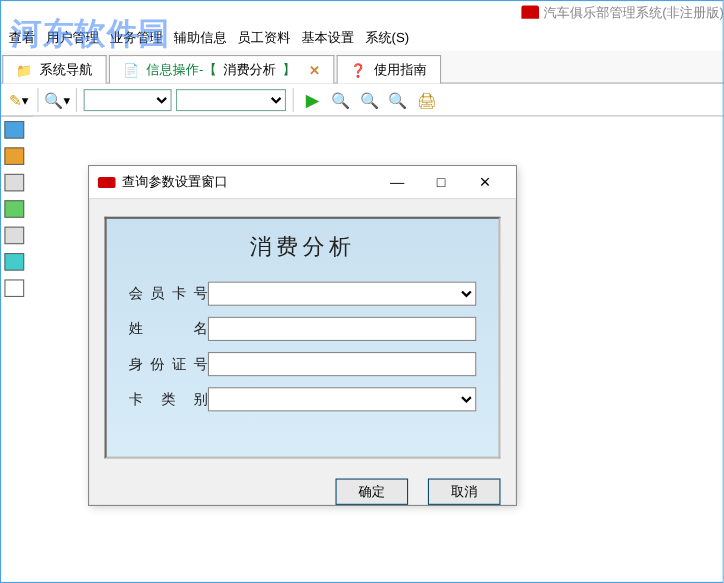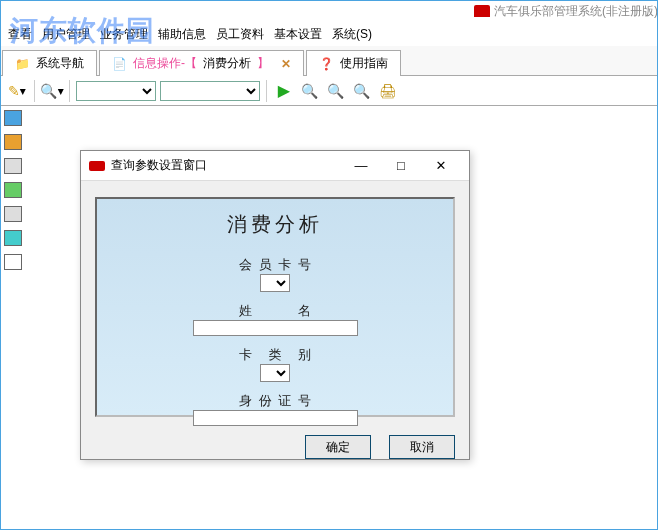--- a/index.html
+++ b/index.html
@@ -9,21 +9,21 @@
 .titlebar .app-icon { width: 16px; height: 12px; background: #c00; border-radius: 2px 2px 0 0; position: relative; margin-right: 4px; }
 .watermark { position: absolute; top: 12px; left: 10px; font-size: 28px; font-weight: bold; color: #3b82f6; opacity: 0.55; z-index: 500; letter-spacing: 1px; text-align: right; }
 
 .menubar { height: 24px; display: flex; align-items: center; padding-left: 8px; gap: 10px; background: #fff; }
 .menubar .mi { cursor: default; }
 
 .tabsbar { height: 30px; background: #f8f8f8; border-bottom: 1px solid #a9a9a9; display: flex; align-items: flex-end; }
 .tabsbar .tab { height: 26px; border: 1px solid #a9a9a9; border-bottom: none; background: #fff; display: flex; align-items: center; padding: 0 12px; margin-left: 2px; gap: 6px; position: relative; top: 1px; }
 .tabsbar .tab.active { background: #fff; }
 .tabsbar .tab .x { margin-left: 6px; color: #c83; font-weight: bold; }
-.tab-bracket { color: #ec4899; }
+.tab-bracket { color: #15803d; }
 
 .toolbar { height: 30px; border-bottom: 1px solid #a9a9a9; display: flex; align-items: center; padding: 0 6px; gap: 4px; }
 .toolbar .sep { width: 1px; height: 22px; background: #ccc; margin: 0 2px; }
 .toolbar .tbtn { width: 22px; height: 22px; display: flex; align-items: center; justify-content: center; }
 .toolbar select, .toolbar .combo { height: 20px; border: 1px solid #7a9; background: #fff; }
 .toolbar .combo { width: 80px; }
 .toolbar .combo2 { width: 100px; }
 .pencil { color: #d4a017; font-size: 14px; }
 .mag { color: #1a6e99; font-size: 14px; }
 .play { color: #2a2; font-size: 16px; }
@@ -41,21 +41,21 @@
 .workspace { position: absolute; left: 30px; top: 106px; right: 0; bottom: 0; background: #fff; }
 
 .dialog { position: absolute; left: 80px; top: 150px; width: 390px; height: 310px; background: #f0f0f0; border: 1px solid #888; box-shadow: 2px 2px 8px rgba(0,0,0,0.2); }
 .dlg-title { height: 30px; background: #fff; display: flex; align-items: center; padding: 0 8px; border-bottom: 1px solid #ddd; }
 .dlg-title .car-icon { width: 16px; height: 10px; background:#c00; border-radius:2px; margin-right:6px; }
 .dlg-title .spacer { flex: 1; }
 .dlg-title .winbtn { width: 40px; height: 28px; display: flex; align-items:center; justify-content:center; font-size: 13px; }
 .dlg-body { padding: 16px 14px 8px 14px; }
 .panel { border: 2px inset #bbb; background: linear-gradient(#c8e0f0,#d8ecf8); height: 220px; padding: 12px 20px; }
 .panel h2 { text-align: center; font-size: 20px; font-weight: normal; margin-bottom: 18px; letter-spacing: 4px; color: #222; }
-.frow { display: flex; align-items: center; margin-bottom: 10px; flex-direction: column; }
+.frow { display: flex; align-items: center; margin-bottom: 10px; }
 .frow label { width: 72px; text-align: justify; text-align-last: justify; color: #222; font-size: 13px; }
 .frow input, .frow select { flex: 1; height: 22px; border: 1px solid #888; background: #fff; padding: 0 4px; font-size: 12px; }
 .dlg-buttons { display: flex; justify-content: flex-end; gap: 18px; padding: 10px 14px; }
 .dlg-buttons button { width: 66px; height: 24px; background: #e8e8e8; border: 1px solid #0c4a6e; font-size: 12px; }
 
 .border { position:absolute; inset:0; border:1px solid #4aa3e0; pointer-events:none; }
 </style>
 </head>
 <body>
 
@@ -147,26 +147,26 @@
       <h2>消费分析</h2>
       <div class="frow">
         <label>会员卡号</label>
         <select value=""><option></option></select>
       </div>
       <div class="frow">
         <label>姓    名</label>
         <input type="text" value="" style="">
       </div>
       <div class="frow">
+        <label>身份证号</label>
+        <input type="text" value="" style="">
+      </div>
+      <div class="frow">
         <label>卡 类 别</label>
         <select value=""><option></option></select>
-      </div>
-      <div class="frow">
-        <label>身份证号</label>
-        <input type="text" value="" style="">
       </div>
     </div>
   </div>
   <div class="dlg-buttons">
     <button>确定</button>
     <button>取消</button>
   </div>
 </div>
 
 <div class="border"></div>

